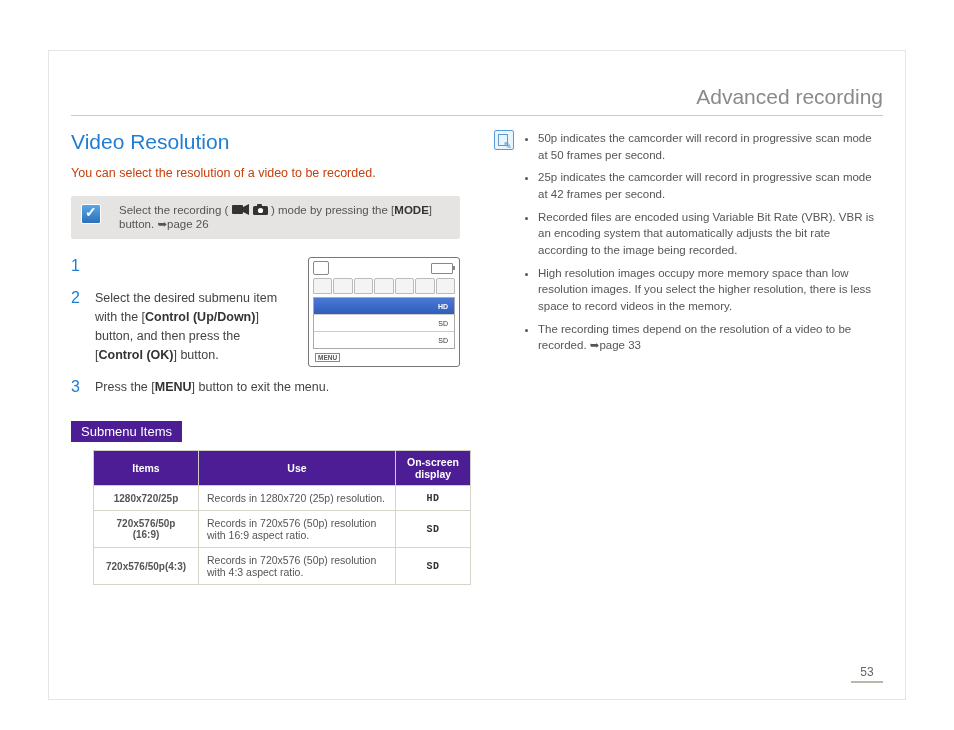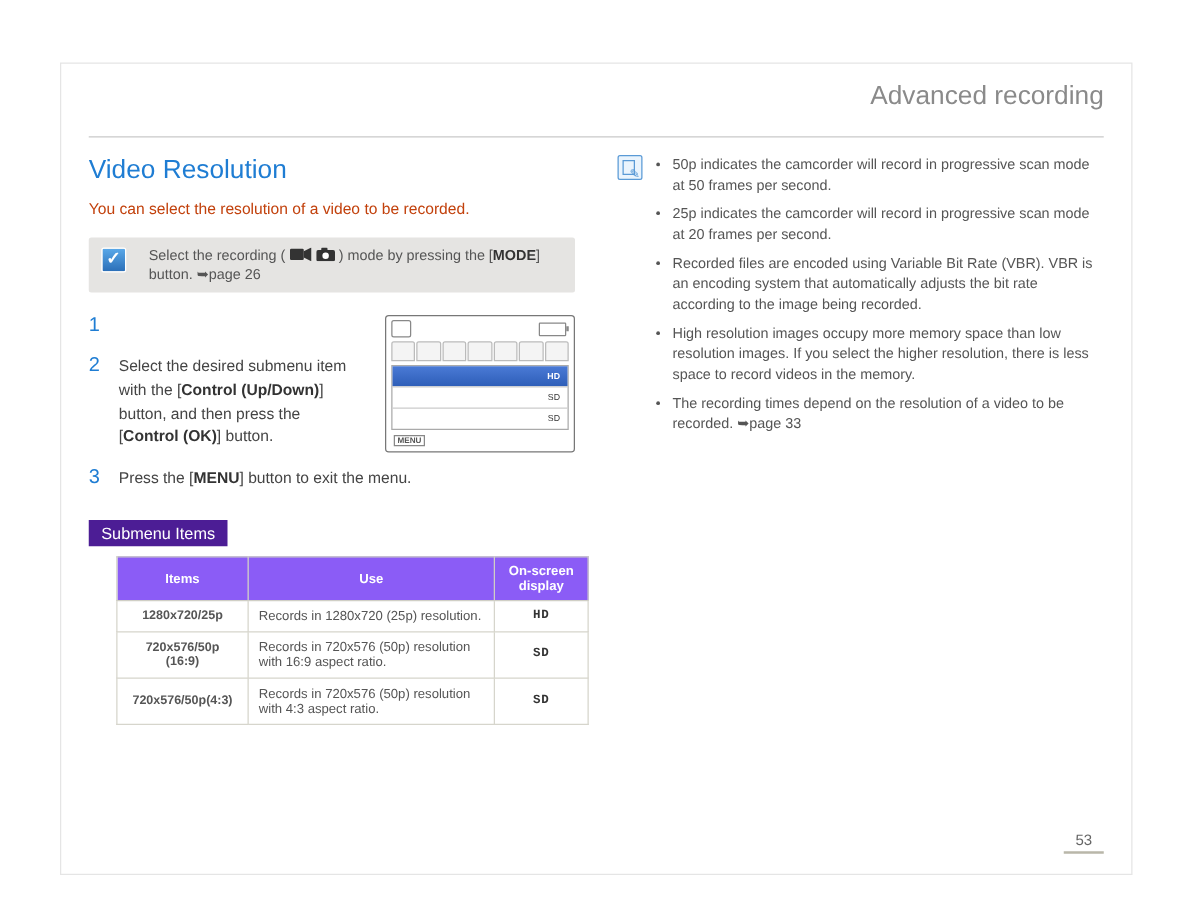--- a/index.html
+++ b/index.html
@@ -27,22 +27,23 @@
     box-sizing: border-box;
     padding: 14px 22px 0 22px;
     position: relative;
   }
   .header-title {
     text-align: right;
     font-size: 21px;
     color: #8a8a8a;
     font-weight: 400;
     border-bottom: 1px solid #c9c9c9;
-    padding-bottom: 20px;
+    padding-bottom: 6px;
     margin-bottom: 14px;
+    margin-top: 20px;
   }
   .cols {
     display: flex;
     gap: 34px;
   }
   .col {
     flex: 1;
     min-width: 0;
   }
   .section-title {
@@ -205,21 +206,21 @@
     padding: 3px 10px;
     margin: 10px 0 8px 0;
   }
   table.sub {
     width: 378px;
     border-collapse: collapse;
     margin-left: 22px;
     font-size: 10.5px;
   }
   table.sub th {
-    background: #8b5cf6;
+    background: #4c1d95;
     color: #fff;
     font-weight: bold;
     text-align: center;
     padding: 5px 6px;
     border: 1px solid #d0cfc5;
     font-size: 10.5px;
   }
   table.sub td {
     border: 1px solid #d6d5cc;
     padding: 6px 8px;
@@ -408,21 +409,21 @@
             </tr>
           </tbody>
         </table>
       </div>
 
       <div class="col">
         <div class="right-col">
           <div class="note-icon"></div>
           <ul class="notes">
             <li>50p indicates the camcorder will record in progressive scan mode at 50 frames per second.</li>
-            <li>25p indicates the camcorder will record in progressive scan mode at 20 frames per second.</li>
+            <li>25p indicates the camcorder will record in progressive scan mode at 42 frames per second.</li>
             <li>Recorded files are encoded using Variable Bit Rate (VBR). VBR is an encoding system that automatically adjusts the bit rate according to the image being recorded.</li>
             <li>High resolution images occupy more memory space than low resolution images. If you select the higher resolution, there is less space to record videos in the memory.</li>
             <li>The recording times depend on the resolution of a video to be recorded. ➥page 33</li>
           </ul>
         </div>
       </div>
     </div>
 
     <div class="pagenum">53</div>
   </div>

